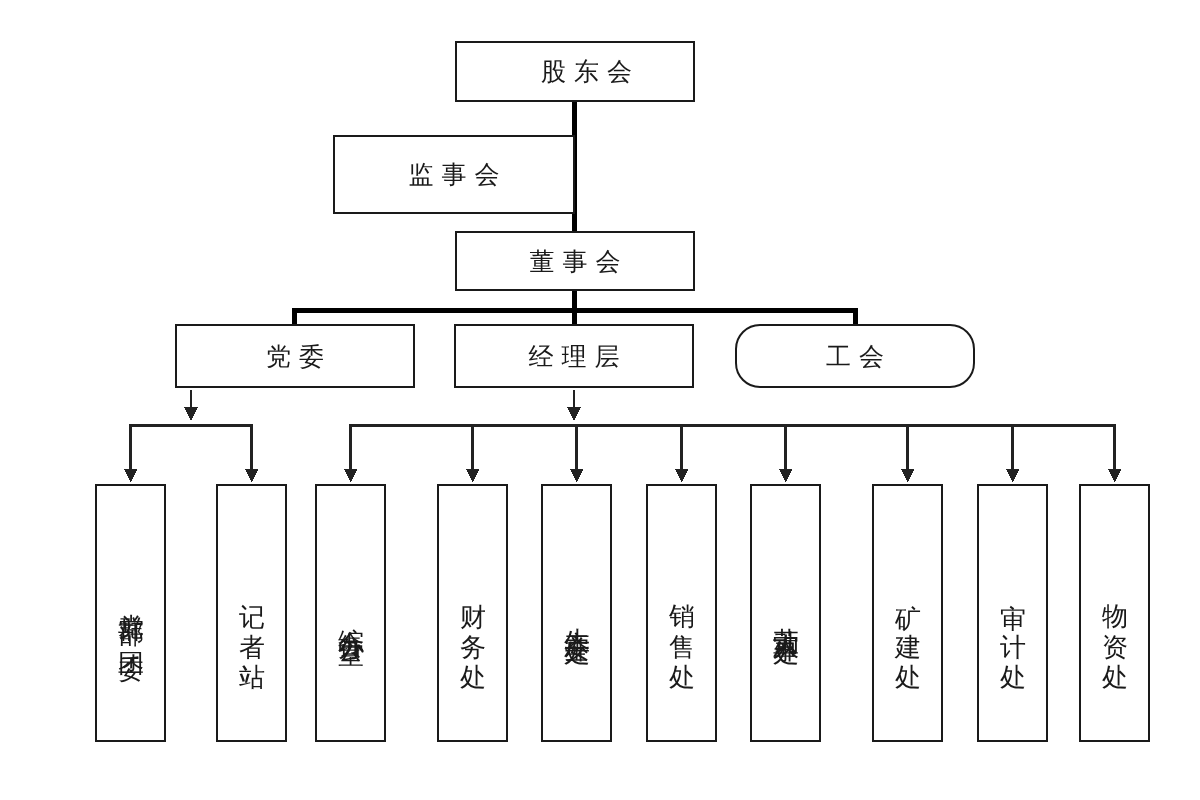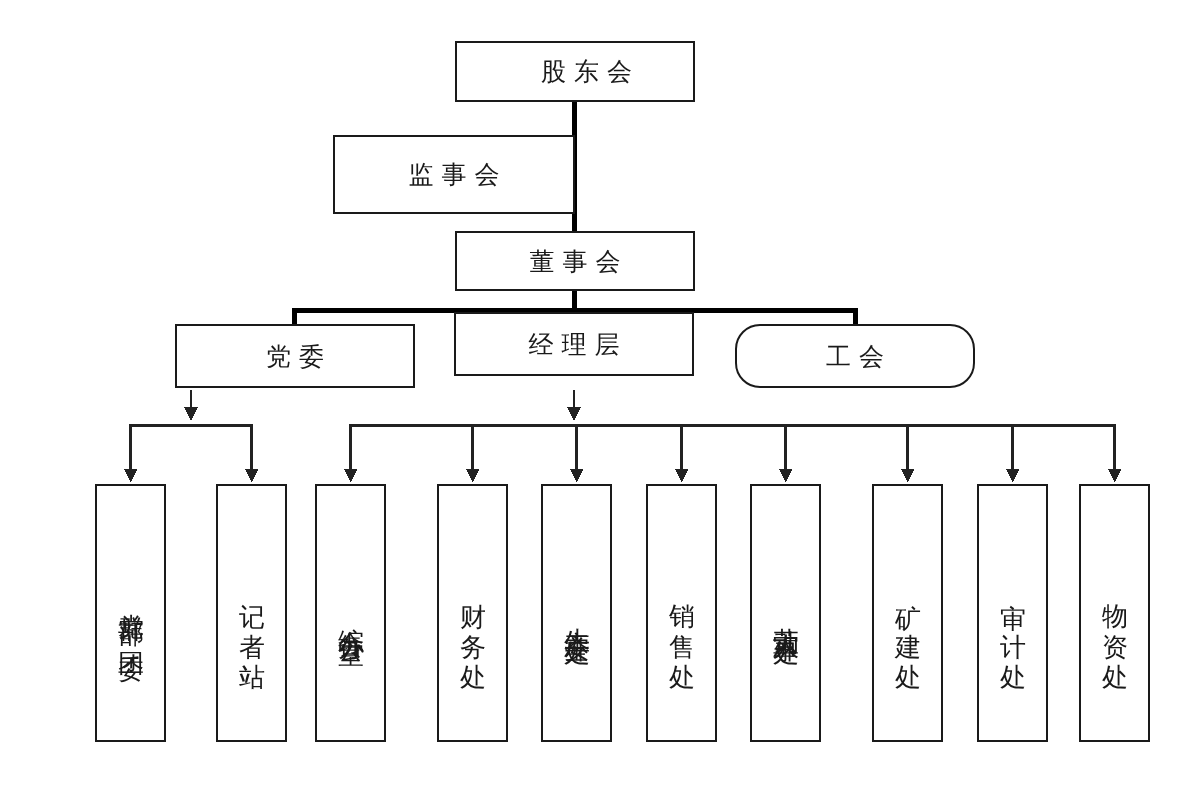--- a/index.html
+++ b/index.html
@@ -112,21 +112,21 @@
   </div>
 
   <div class="node" style="left:455px; top:231px; width:240px; height:60px;">
     <span class="hlabel">董事会</span>
   </div>
 
   <div class="node" style="left:175px; top:324px; width:240px; height:64px;">
     <span class="hlabel">党委</span>
   </div>
 
-  <div class="node" style="left:454px; top:312px; width:240px; height:64px;">
+  <div class="node" style="left:454px; top:324px; width:240px; height:64px;">
     <span class="hlabel">经理层</span>
   </div>
 
   <div class="node" style="left:735px; top:324px; width:240px; height:64px;border-radius:25px;">
     <span class="hlabel">工会</span>
   </div>
 
   <div class="dept" style="left:95px;">
     <span class="vtext tight">党群部　团委</span>
   </div>

